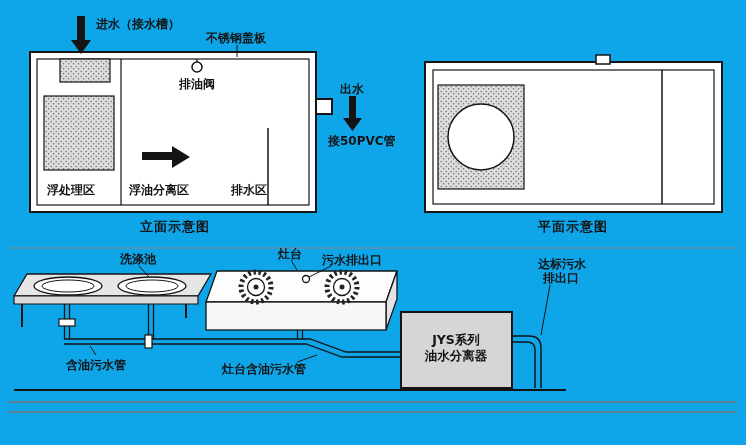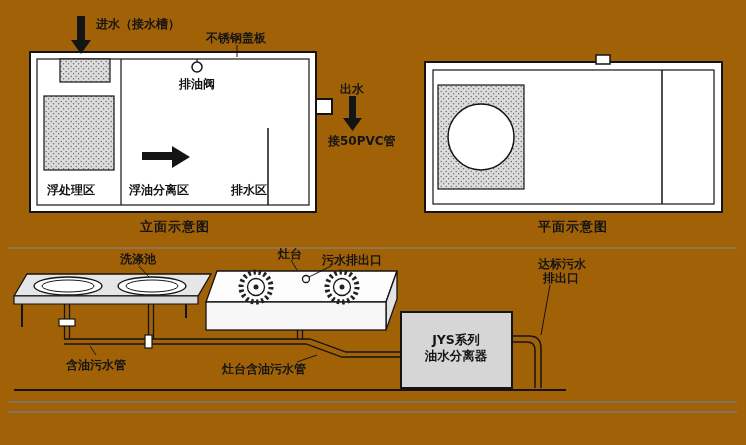--- a/index.html
+++ b/index.html
@@ -1,16 +1,16 @@
 <!DOCTYPE html>
 <html><head>
 <meta charset="utf-8">
 <style>
   html,body{margin:0;padding:0;background:#ffffff;}
-  .canvas{position:relative;width:746px;height:445px;background:#a16207;overflow:hidden;}
+  .canvas{position:relative;width:746px;height:445px;background:#0ea5e9;overflow:hidden;}
   svg{display:block;}
   text{font-family:"DejaVu Sans","Liberation Sans",sans-serif;font-weight:700;fill:#141414;}
   .lbl{font-size:12px;}
   .cap{font-size:13px;letter-spacing:1px;}
   .sep{font-size:12.5px;}
 </style>
 </head>
 <body>
 
 <div class="canvas">

